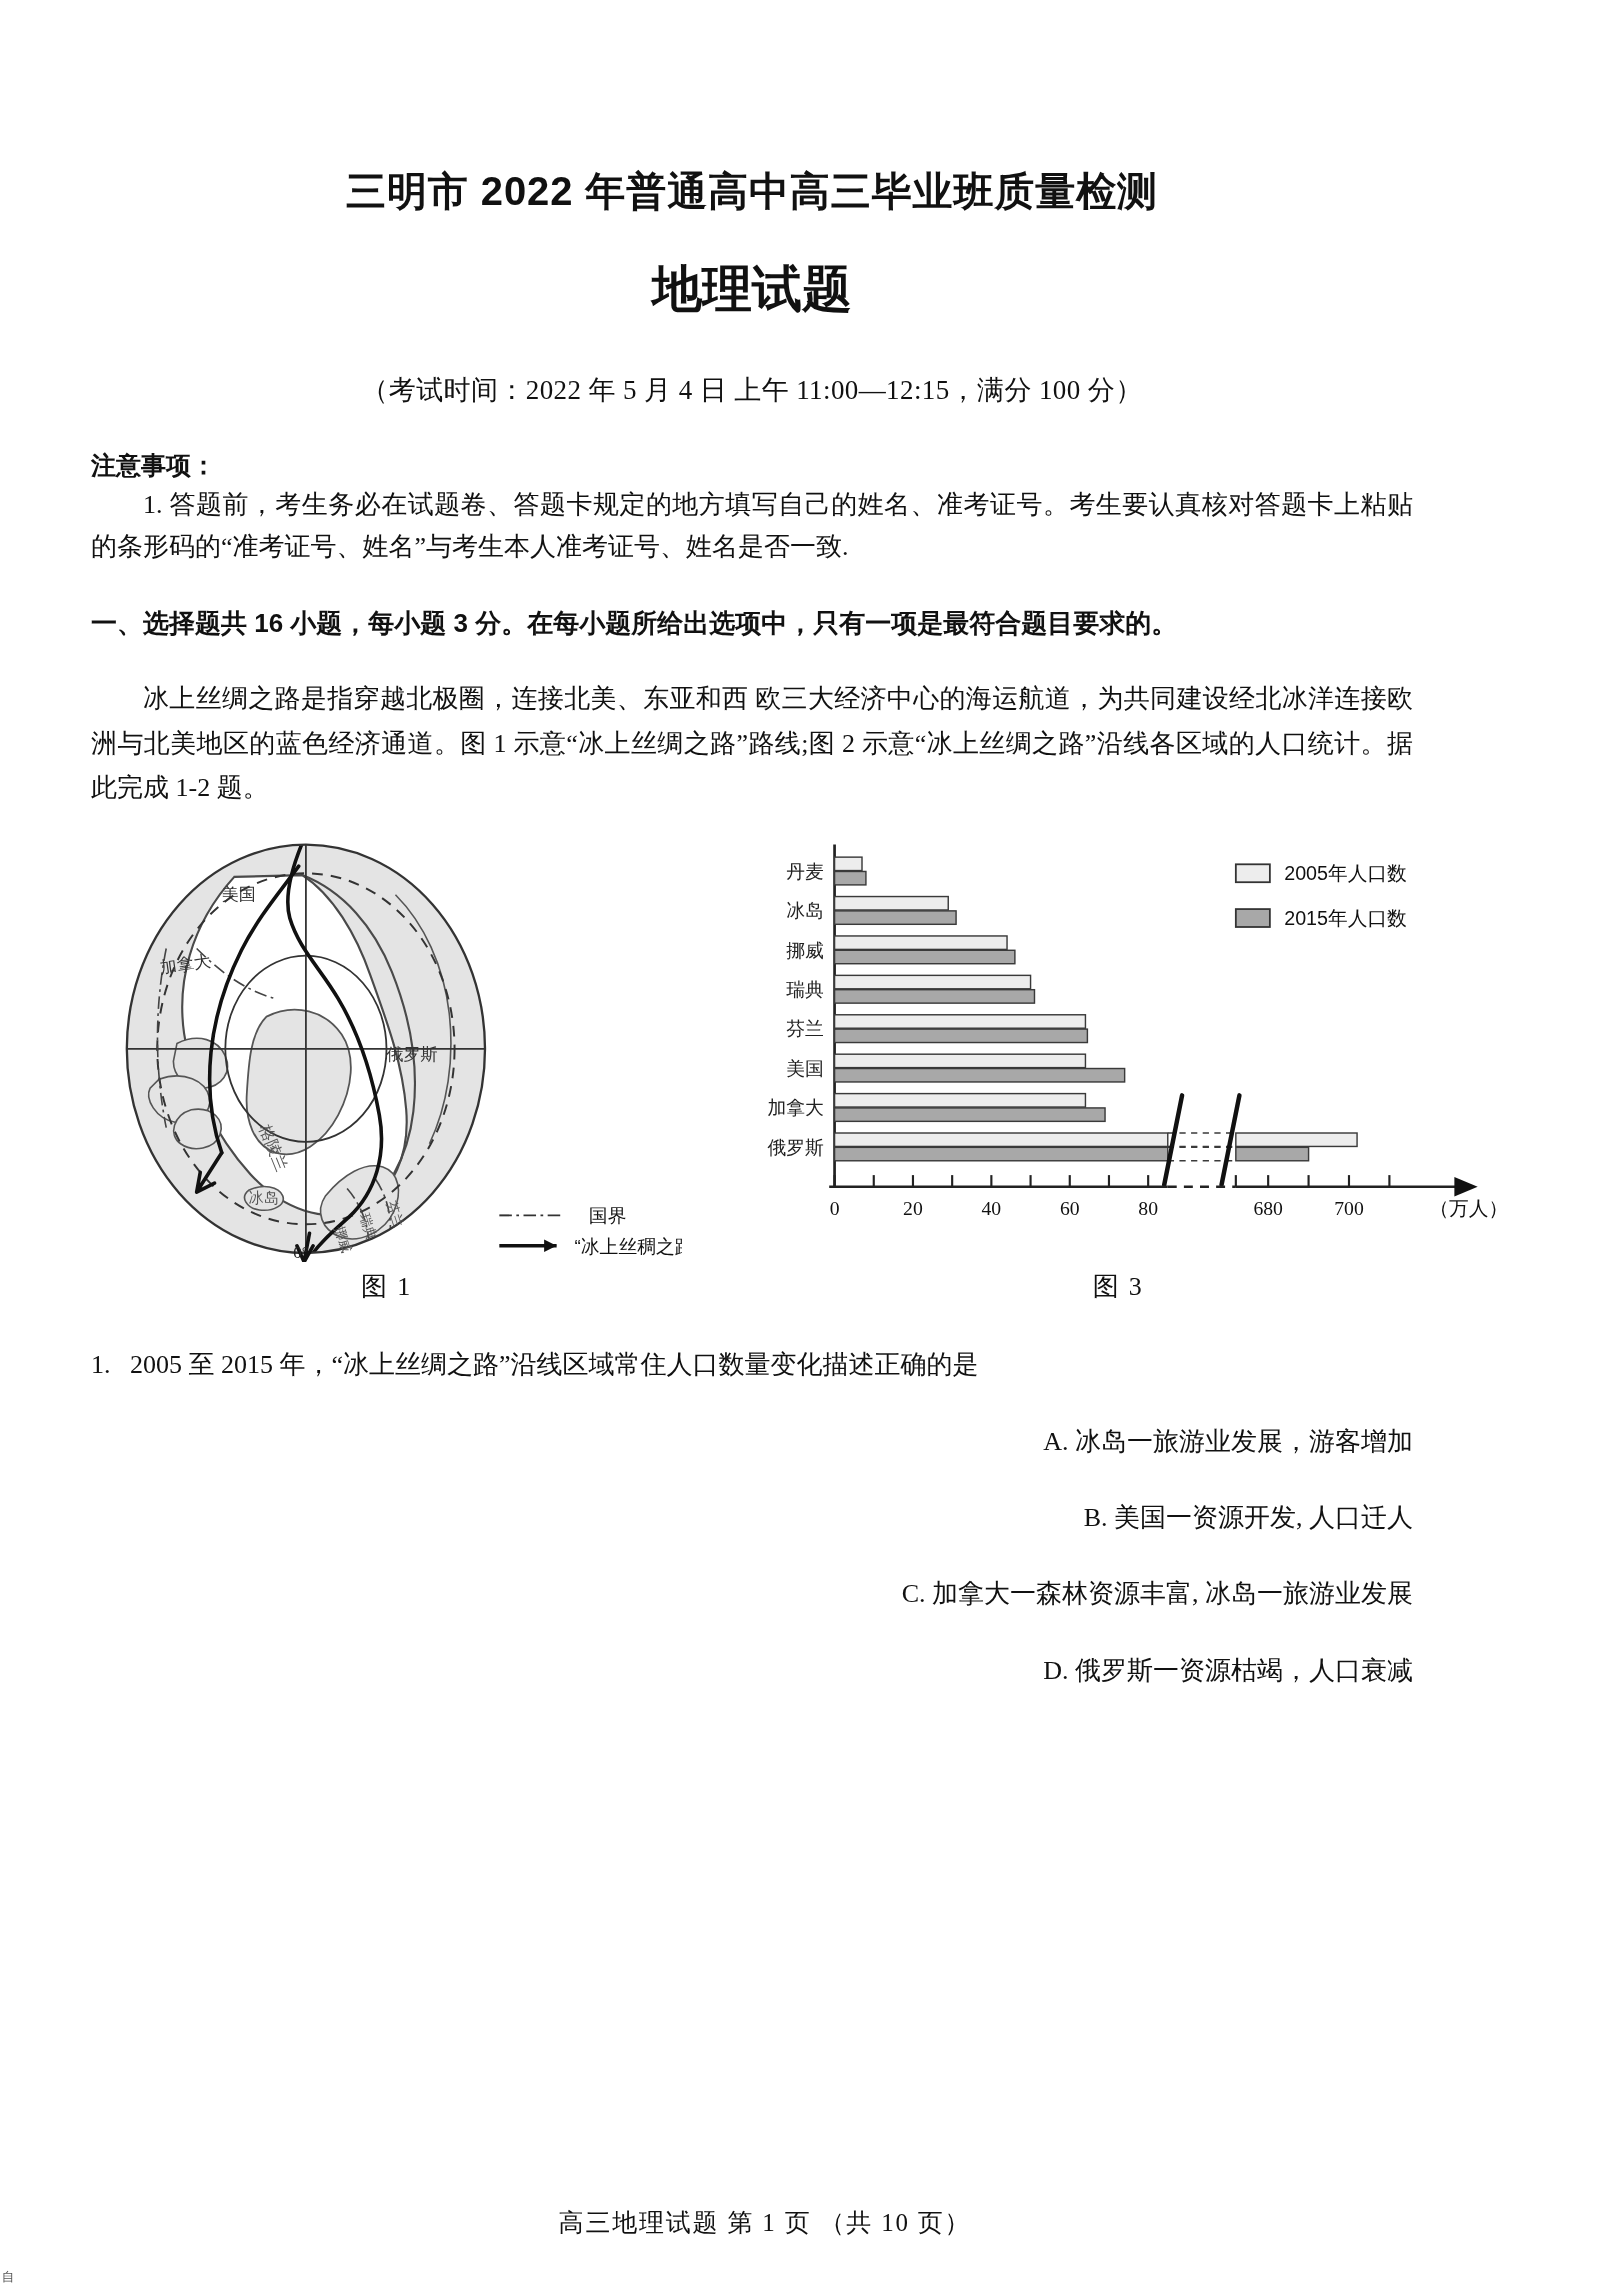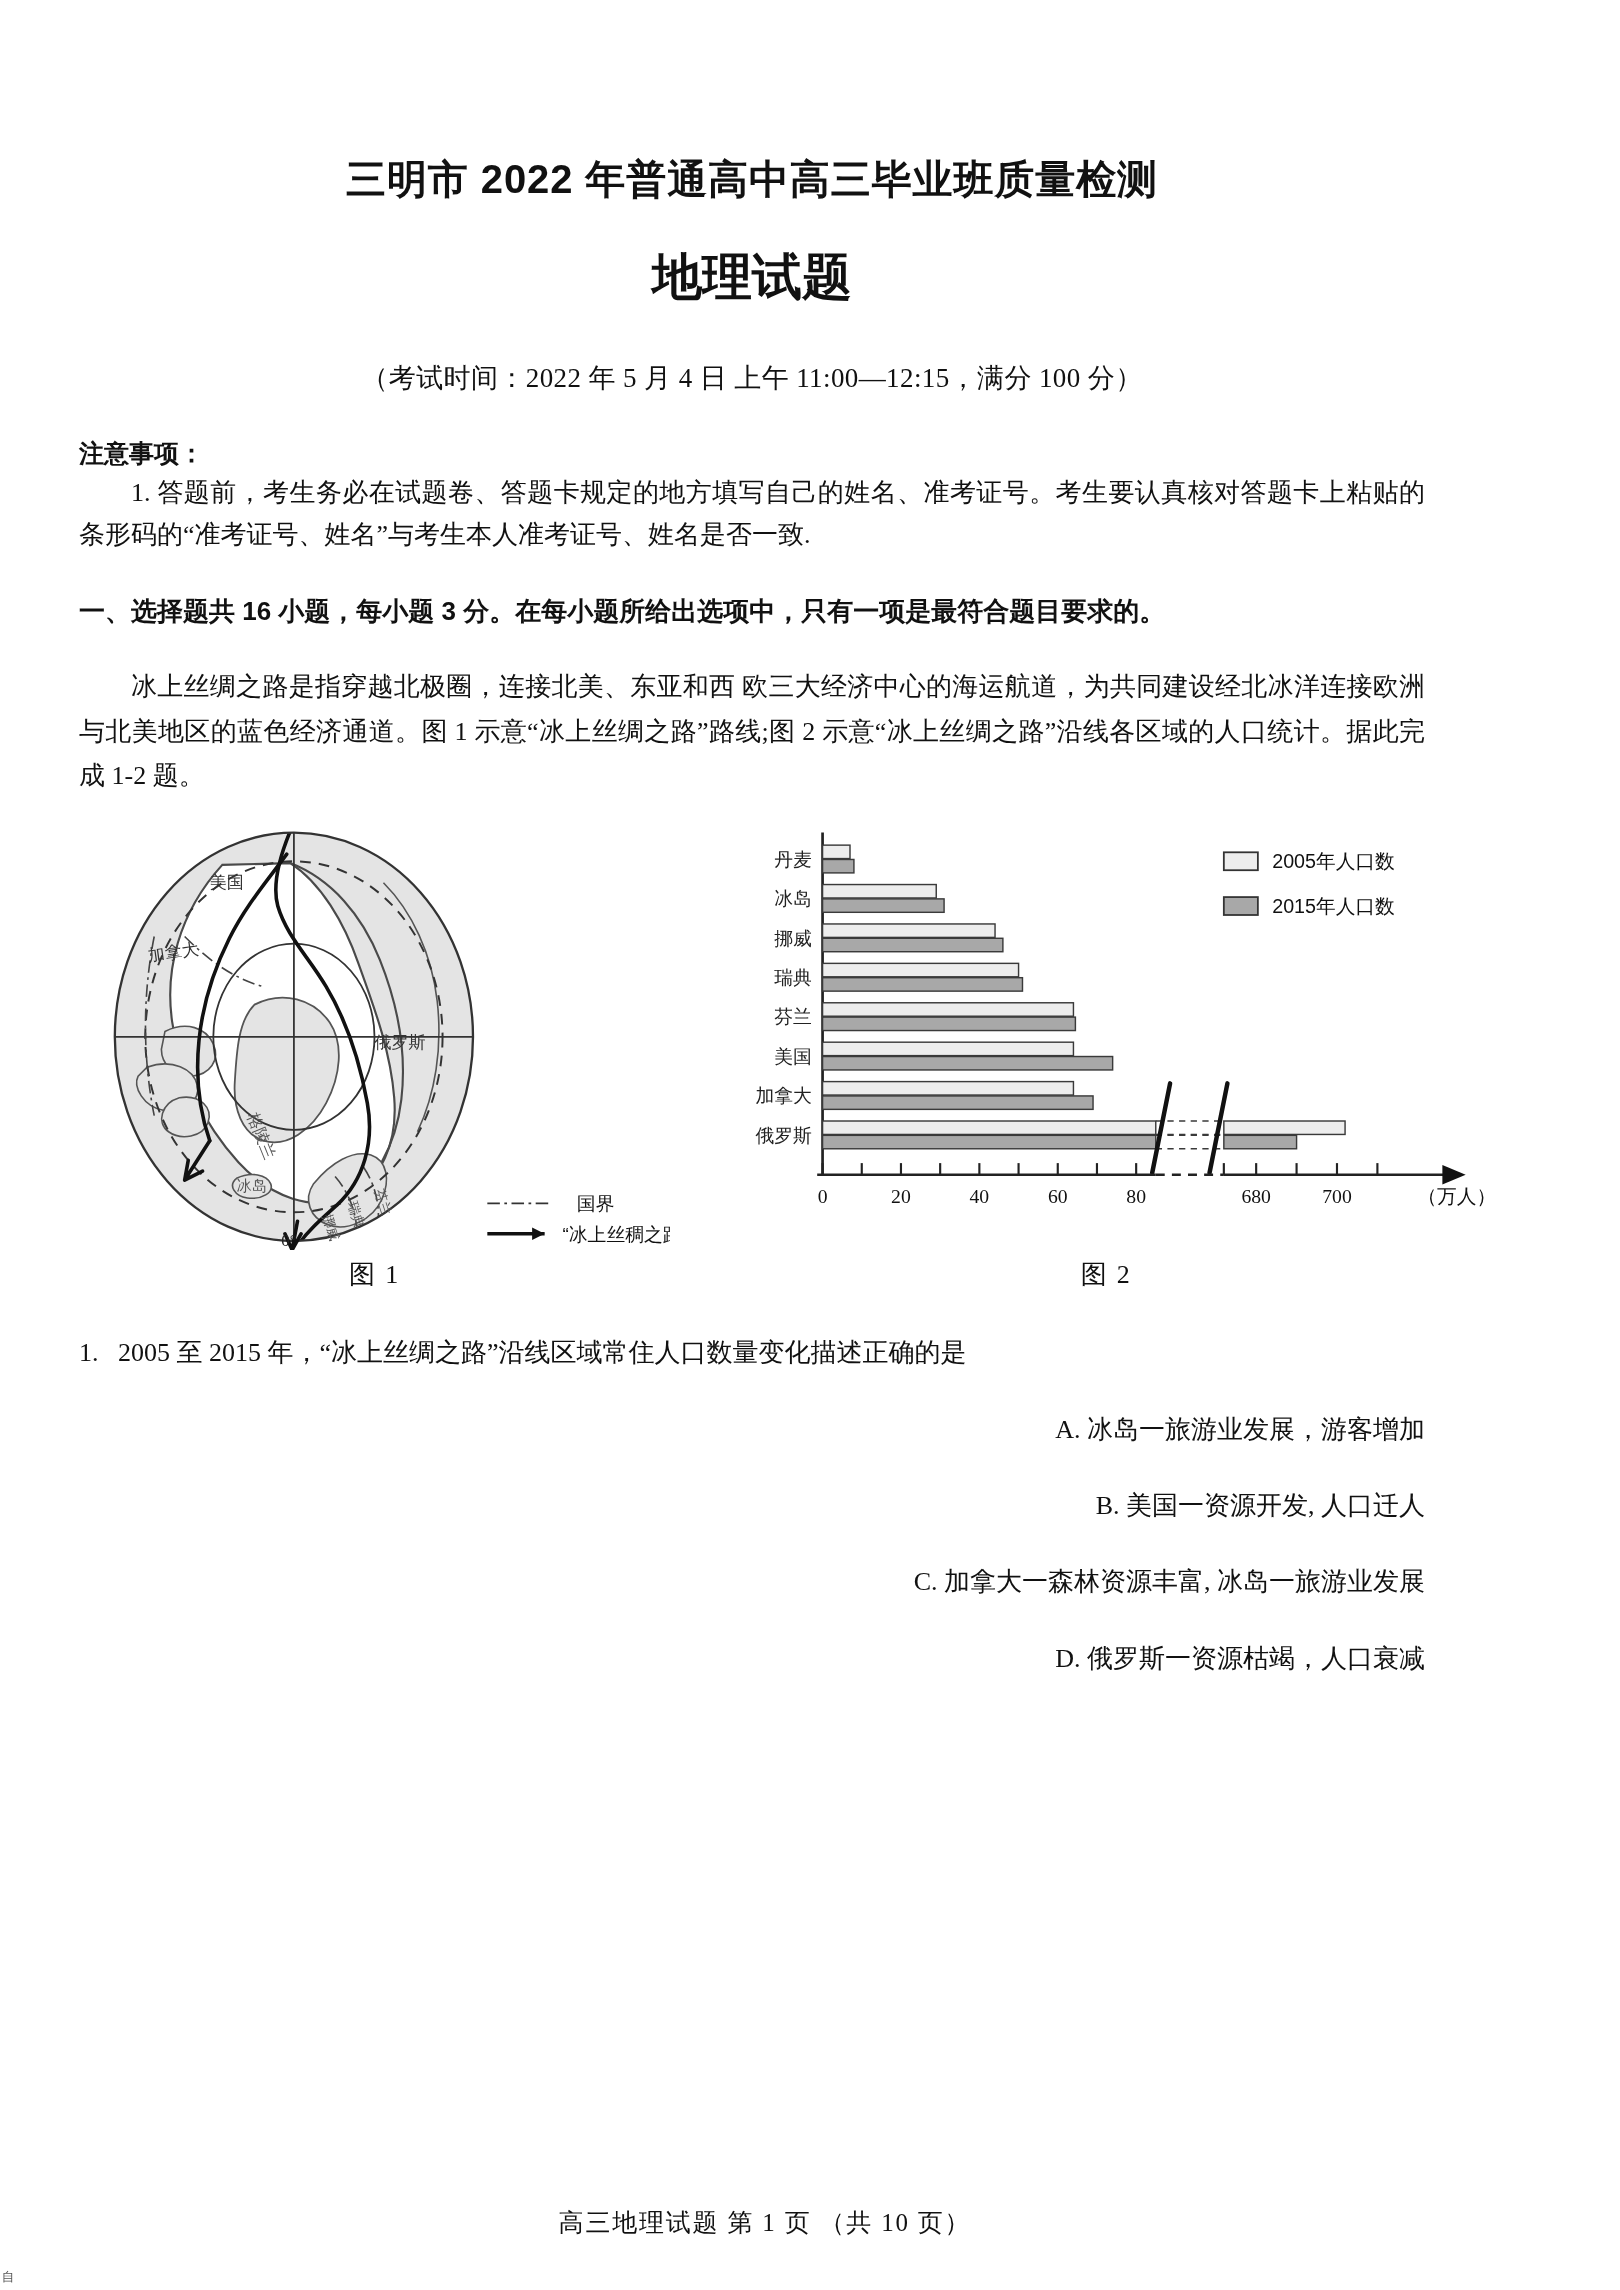--- a/index.html
+++ b/index.html
@@ -9,21 +9,21 @@
     background:#ffffff;
     font-family:"Liberation Serif","DejaVu Serif",serif;
     color:#111;
     -webkit-font-smoothing:antialiased;
   }
   .page{
     position:relative;
     width:1504px;
     min-height:2291px;
     box-sizing:border-box;
-    padding:0;
+    padding:12px;
     overflow:hidden;
   }
 
   
   .doc-title{
     text-align:center;
     font-size:40px;
     font-weight:bold;
     letter-spacing:0.9px;
     margin:0;
@@ -336,21 +336,21 @@
               <text x="498.11764705882354" y="418" text-anchor="middle" font-size="22" fill="#111" font-family="Liberation Serif, serif">80</text>
               <text x="632.0930232558139" y="418" text-anchor="middle" font-size="22" fill="#111" font-family="Liberation Serif, serif">680</text>
               <text x="722.3255813953489" y="418" text-anchor="middle" font-size="22" fill="#111" font-family="Liberation Serif, serif">700</text>
               <text x="856" y="418" text-anchor="middle" font-size="22" fill="#111" font-family="Liberation Sans, sans-serif">（万人）</text>
               <rect x="596" y="26" width="38" height="20" fill="#ededed" stroke="#333" stroke-width="2"></rect>
               <text x="650" y="44" font-size="22" fill="#111" font-family="Liberation Sans, sans-serif">2005年人口数</text>
               <rect x="596" y="76" width="38" height="20" fill="#a8a8a8" stroke="#333" stroke-width="2"></rect>
               <text x="650" y="94" font-size="22" fill="#111" font-family="Liberation Sans, sans-serif">2015年人口数</text>
             </svg>
         </div>
-        <div class="fig-caption">图 2</div>
+        <div class="fig-caption">图 3</div>
       </div>
 
     </div>
 
     <p class="q">
       <span>1.</span>
       <span>&nbsp;</span>
       <span>2005 至 2015 年，“冰上丝绸之路”沿线区域常住人口数量变化描述正确的是</span>
     </p>
     <p class="opt">A. 冰岛一旅游业发展，游客增加</p>

